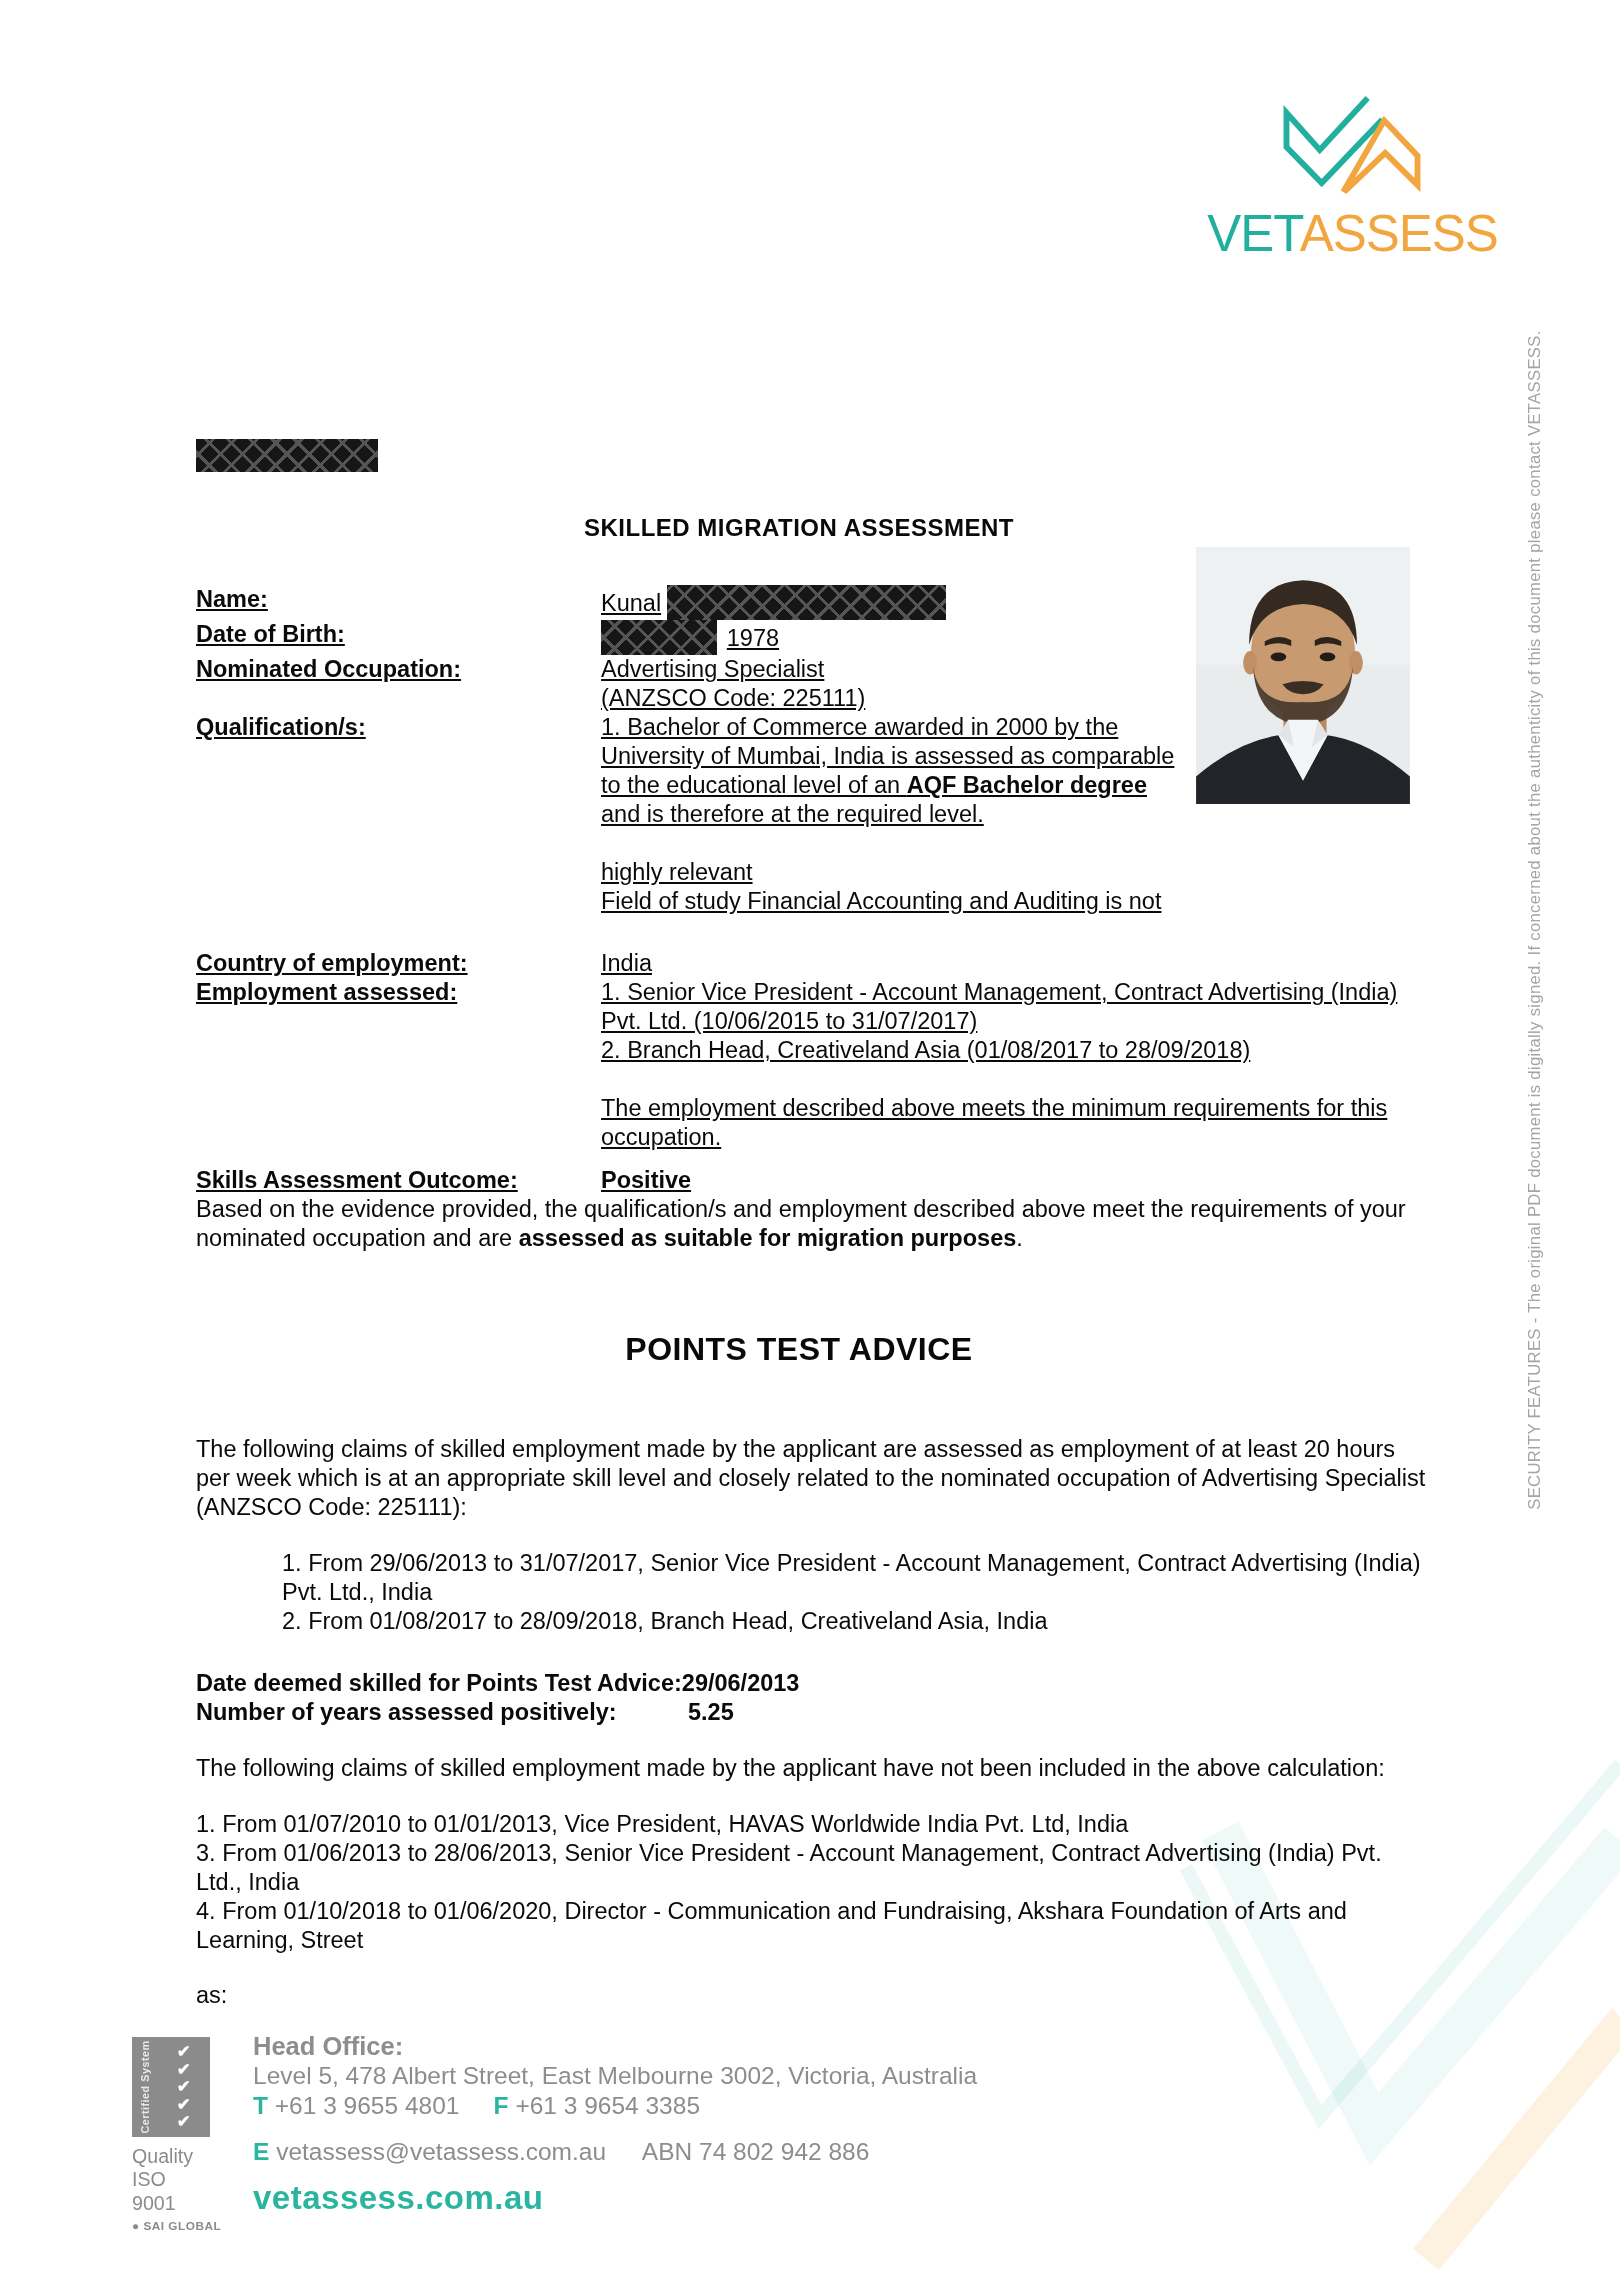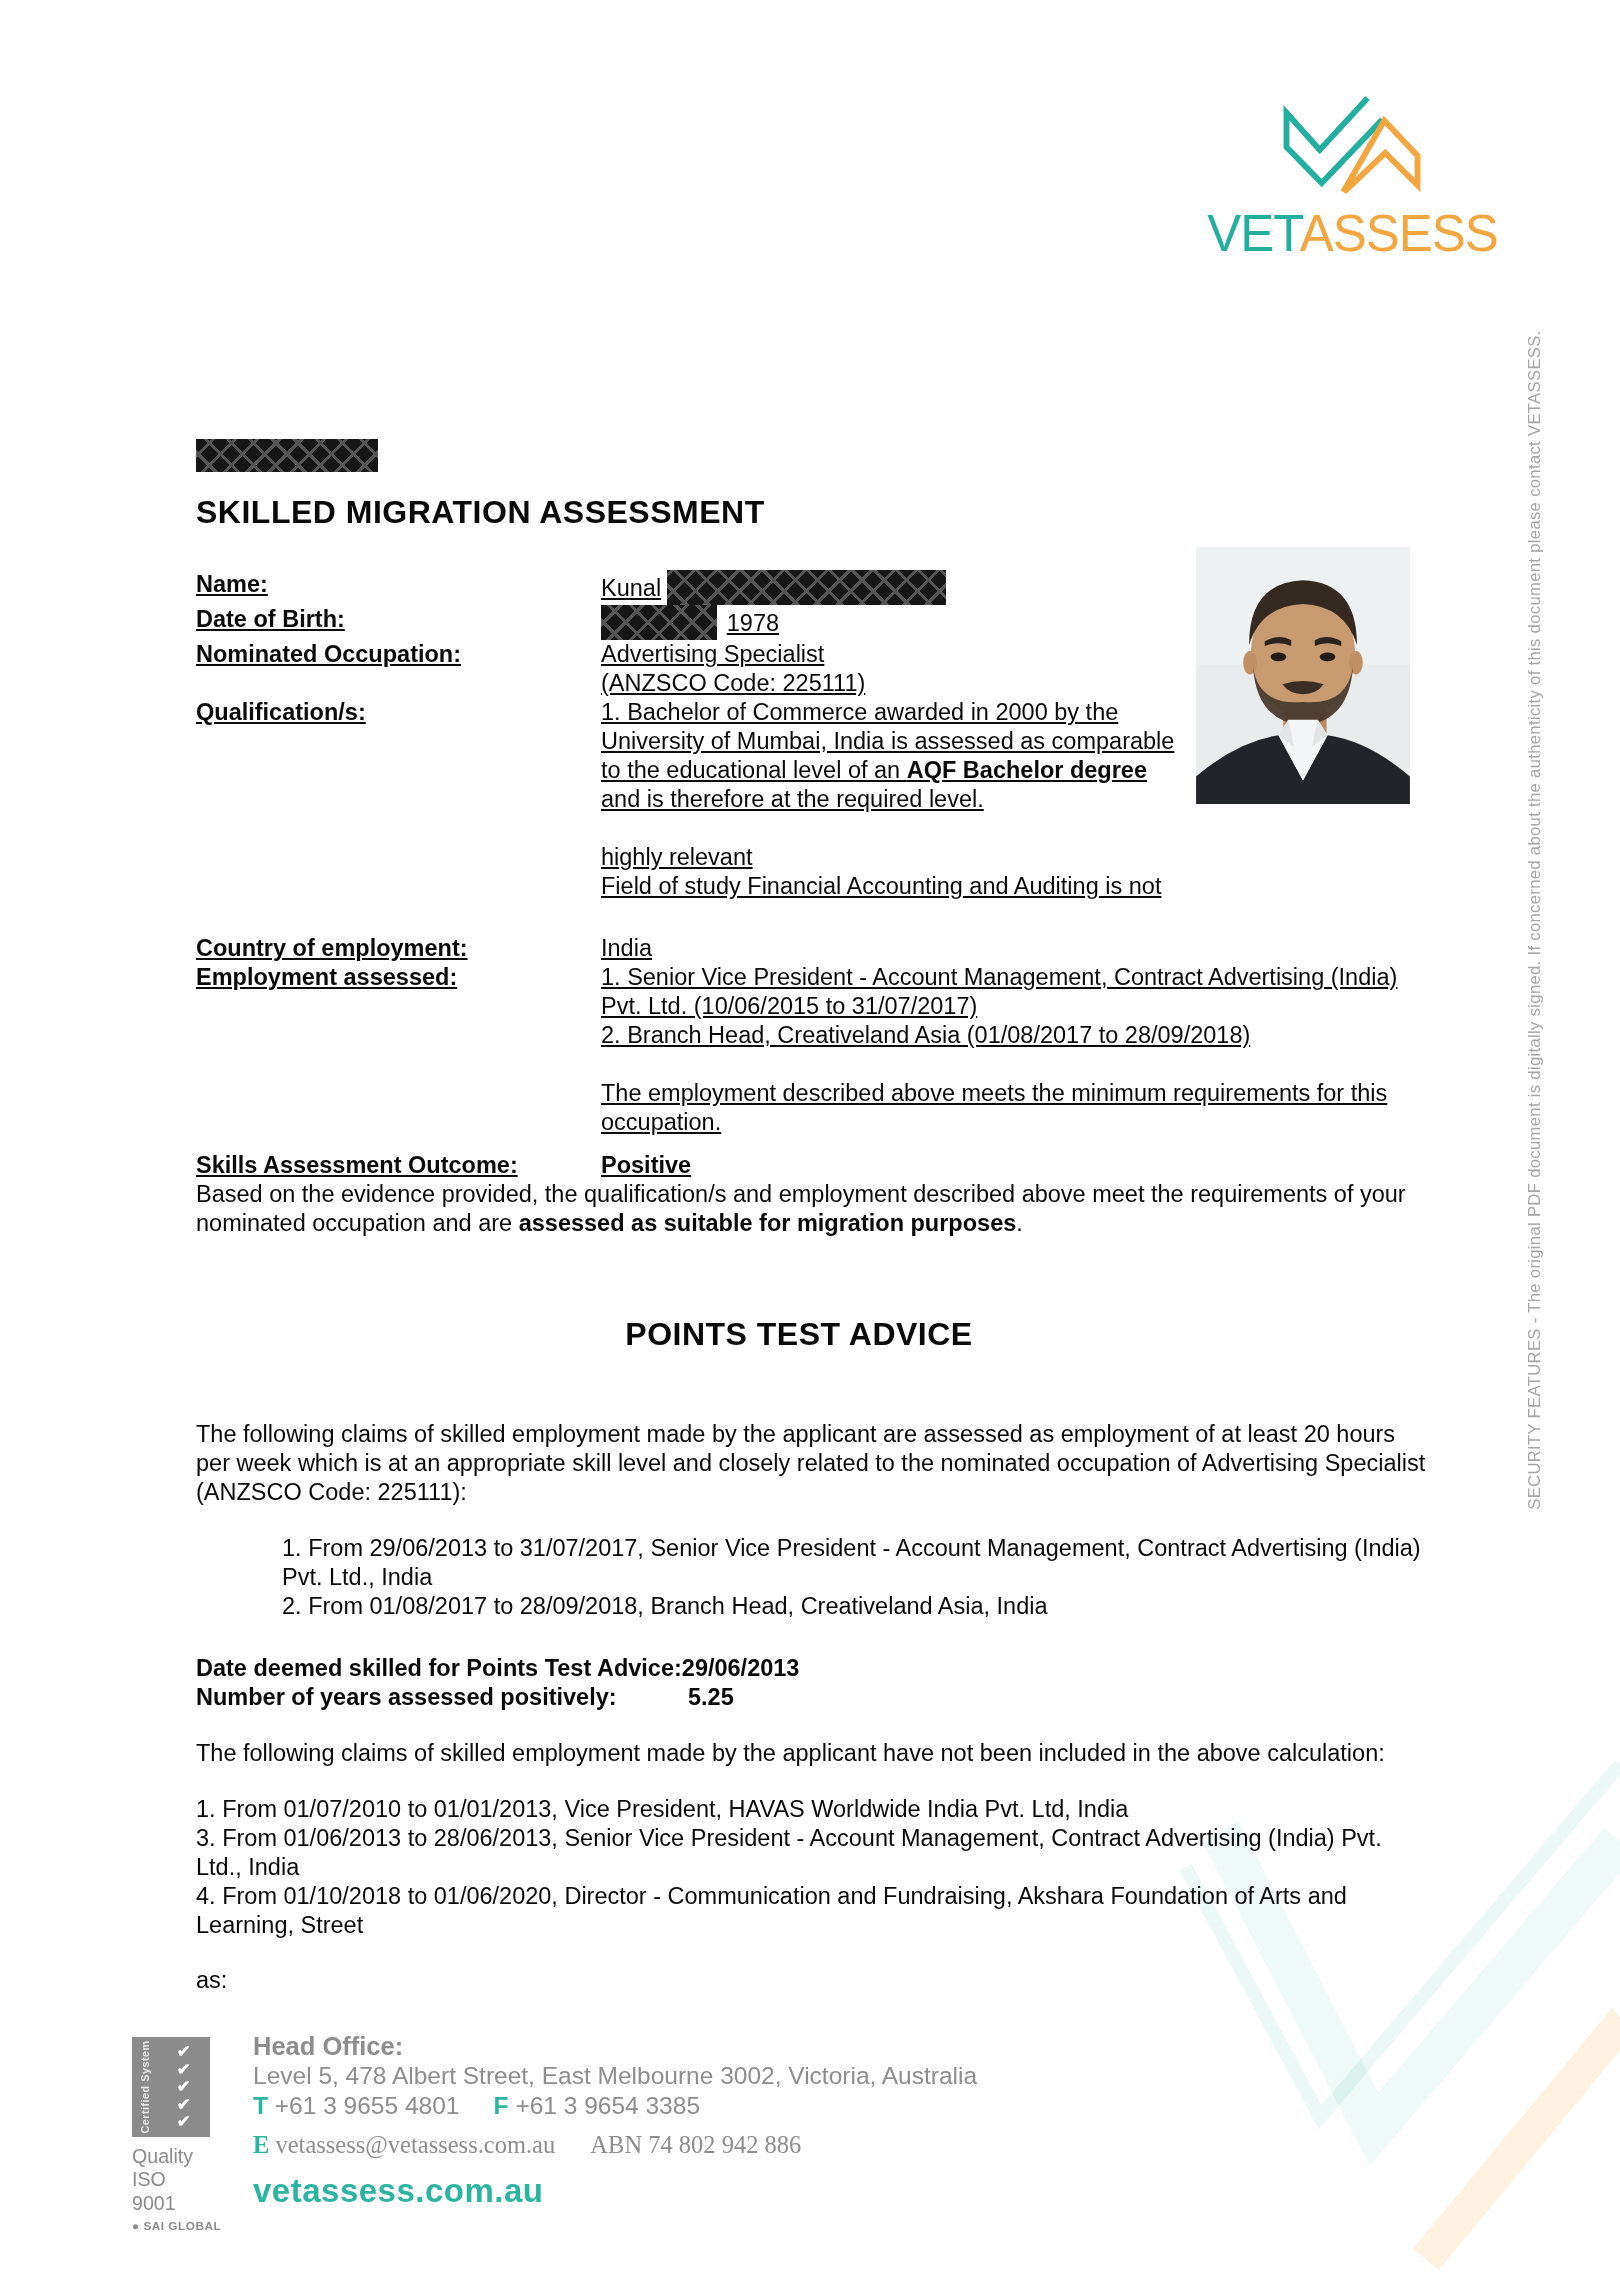--- a/index.html
+++ b/index.html
@@ -35,22 +35,22 @@
   .redact{
     background-color:#161616;
     background-image:
       repeating-linear-gradient(45deg, transparent 0 12.7px, #555 12.7px 15.7px),
       repeating-linear-gradient(-45deg, transparent 0 12.7px, #555 12.7px 15.7px);
   }
   .redact-top{width:182px;height:33px;}
   .redact-name{display:inline-block;width:279px;height:35px;vertical-align:-8.8px;margin-left:5.9px;}
   .redact-dob{display:inline-block;width:116px;height:35px;vertical-align:-8.8px;margin-right:9.8px;}
   .doc-title{
-    width:1206px;margin-top:18px;text-align:left;
-    font-size:32px;font-weight:bold;line-height:45px;letter-spacing:0.5px;white-space:nowrap;
+    width:1206px;margin-top:33px;text-align:center;
+    font-size:24px;font-weight:bold;line-height:45px;letter-spacing:0.5px;white-space:nowrap;
   }
   .fields{margin-top:35px;text-decoration:underline;}
   .row{display:flex;font-size:23.5px;line-height:29px;}
   .lbl{width:405px;flex:none;font-weight:bold;white-space:nowrap;}
   .val{flex:1;}
   .ln{white-space:nowrap;}
   .qual-width{width:588px;}
   .emp-width{width:970px;}
   .gap30{margin-top:29px;}
   .gap34{margin-top:33px;}
@@ -83,21 +83,21 @@
     flex:1;display:flex;flex-direction:column;align-items:center;justify-content:center;
     color:#ffffff;font-size:16.7px;line-height:17.6px;font-weight:bold;
   }
   .badge-quality{margin-top:7.8px;color:#8b8b8b;font-size:19.6px;line-height:23.5px;}
   .badge-iso{color:#8b8b8b;font-size:19.6px;line-height:23.5px;}
   .badge-sai{margin-top:3.9px;color:#8b8b8b;font-size:11.8px;font-weight:bold;letter-spacing:0.5px;white-space:nowrap;text-align:center;}
   .contact{position:absolute;left:253px;top:2031px;color:#8d8d8d;font-size:24.5px;line-height:30px;}
   .contact .head{font-weight:bold;font-size:25.5px;}
   .teal-letter{color:#2bb5a0;font-weight:bold;}
   .phone-line .num{margin-right:27.4px;}
-  .email-line{margin-top:9px;font-family:Liberation Serif, serif;}
+  .email-line{margin-top:16px;}
   .email-line .abn{margin-left:29px;}
   .website{margin-top:15.7px;color:#2bb5a0;font-size:33px;font-weight:bold;letter-spacing:0.5px;}
   b{font-weight:bold;}
 </style>
 </head>
 <body>
 
 <div class="page">
 
   <svg class="watermark" width="1620" height="2293" viewBox="0 0 1653 2339">

